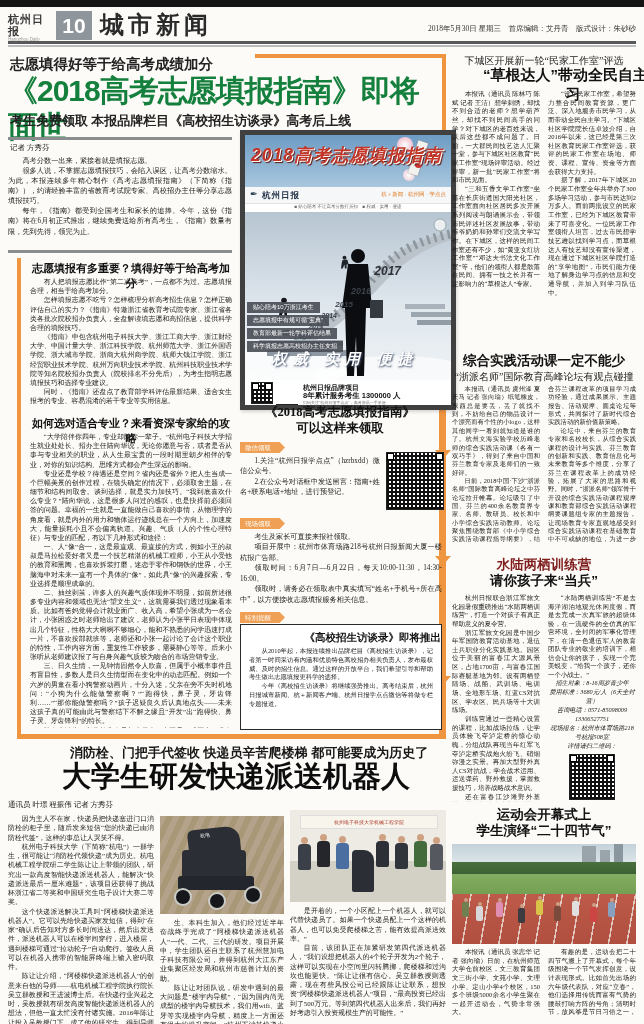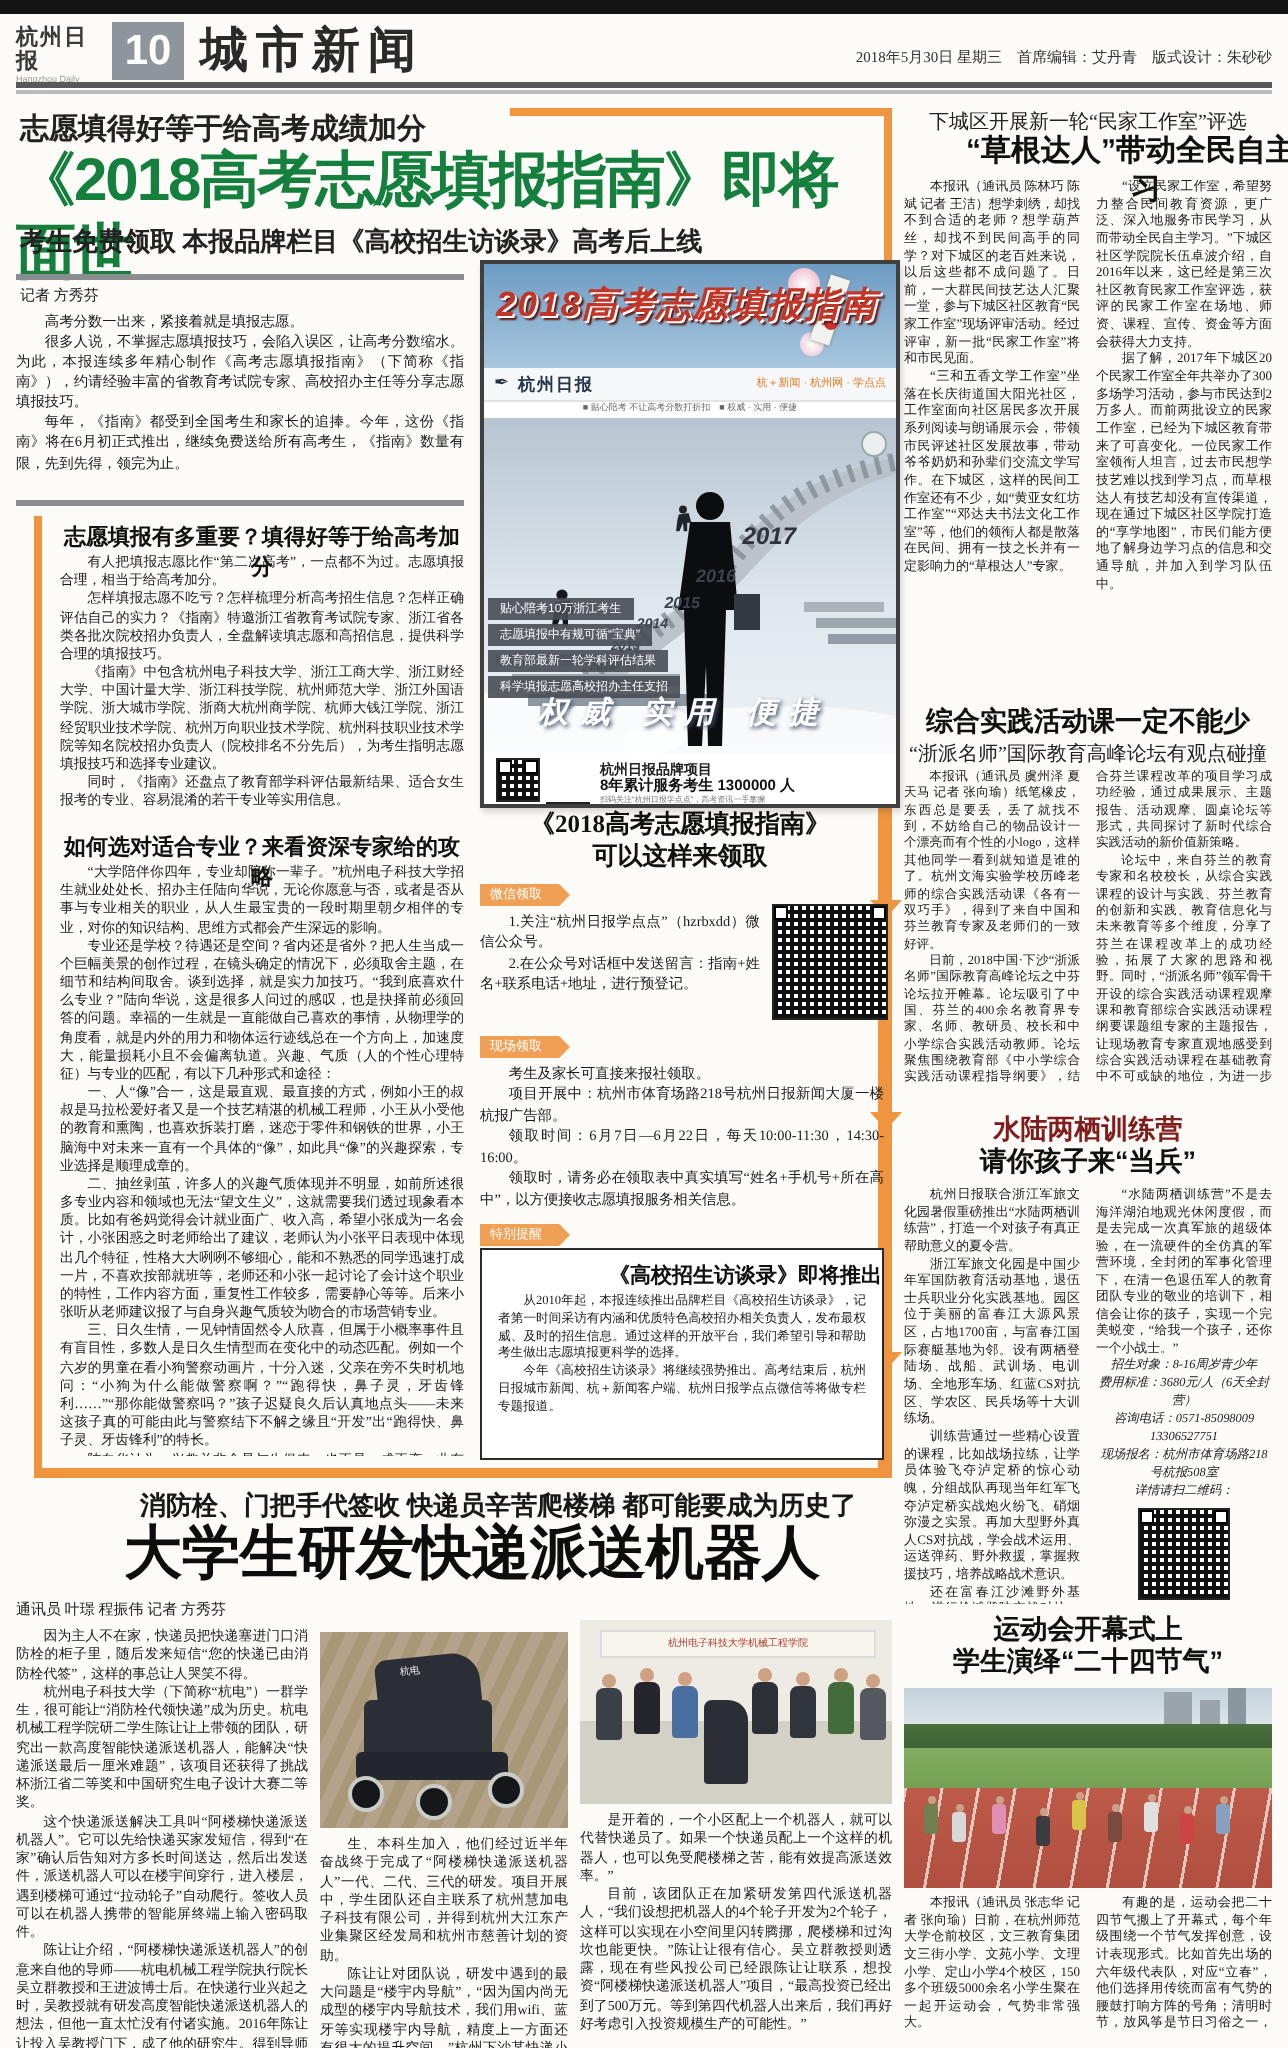--- a/index.html
+++ b/index.html
@@ -36,21 +36,21 @@
   #rule1{left:8px;top:137px;width:224px;}
   #rule2{left:8px;top:250px;width:224px;}
   #mbyline{left:10px;top:143px;font-size:7.5px;color:#222;}
   .bodytext p{margin:0;text-indent:2em;text-align:justify;}
   #mintro{left:8px;top:156px;width:224px;height:92px;font-size:7.2px;line-height:1.4;overflow:hidden;}
   .stitle{left:30px;width:202px;text-align:center;font-weight:bold;font-size:11px;color:#111;}
   #s1t{top:261px;} #s2t{top:416px;}
   #s1b{left:30px;top:277px;width:202px;height:136px;font-size:6.9px;line-height:1.33;overflow:hidden;}
   #s2b{left:30px;top:432px;width:202px;height:296px;font-size:6.9px;line-height:1.33;overflow:hidden;}
   
-  #poster{left:240px;top:130px;width:206px;height:270px;background:#fff;border:2px solid #404040;
+  #poster{left:240px;top:130px;width:206px;height:270px;background:#fff;border:5px solid #404040;
           box-shadow:1px 2px 3px rgba(0,0,0,.15);overflow:hidden;}
   #pbanner{left:0;top:0;width:206px;height:52px;background:linear-gradient(180deg,#6d9cc4,#a9c7de);overflow:hidden;}
   #ptitle{left:6px;top:8px;font-size:17.5px;font-weight:900;font-style:italic;color:#c23527;
           letter-spacing:1px;text-shadow:1px 1px 0 #fff,2px 2px 1px #5e1710;}
   .flower{border-radius:50%;}
   #diploma{left:168px;top:6px;width:10px;height:34px;background:#f2f2ee;transform:rotate(18deg);box-shadow:0 0 2px #888;}
   #ribbon{left:170px;top:26px;width:7px;height:7px;background:#c33;border-radius:50%;}
   #fl1{left:152px;top:2px;width:16px;height:16px;background:radial-gradient(#fff,#e8a9c0);}
   #fl2{left:184px;top:14px;width:14px;height:14px;background:radial-gradient(#fff,#d893ae);}
   #fl3{left:158px;top:34px;width:12px;height:12px;background:radial-gradient(#fff,#e8c3d2);}

